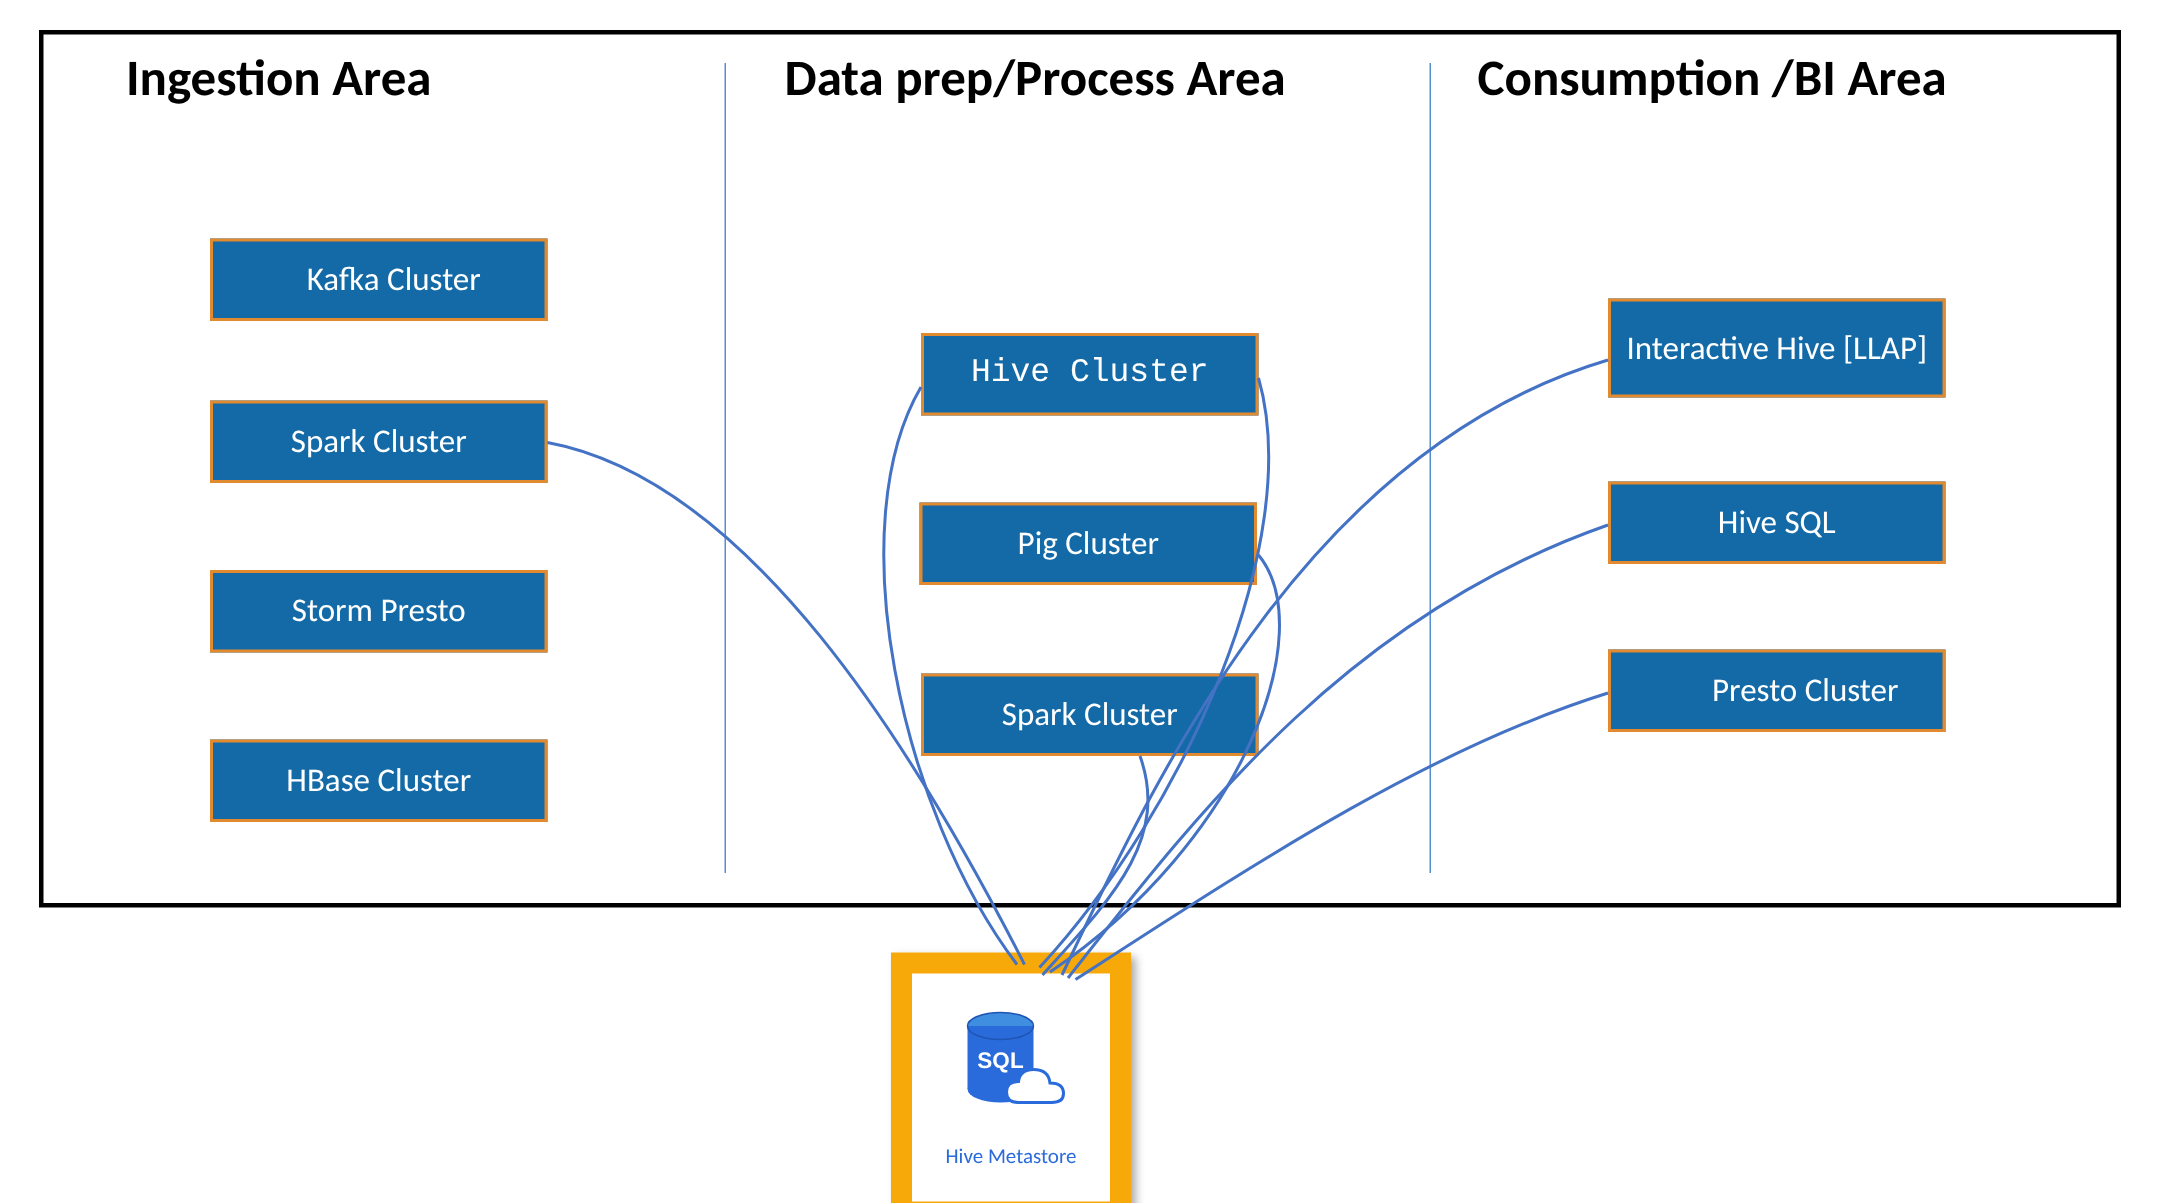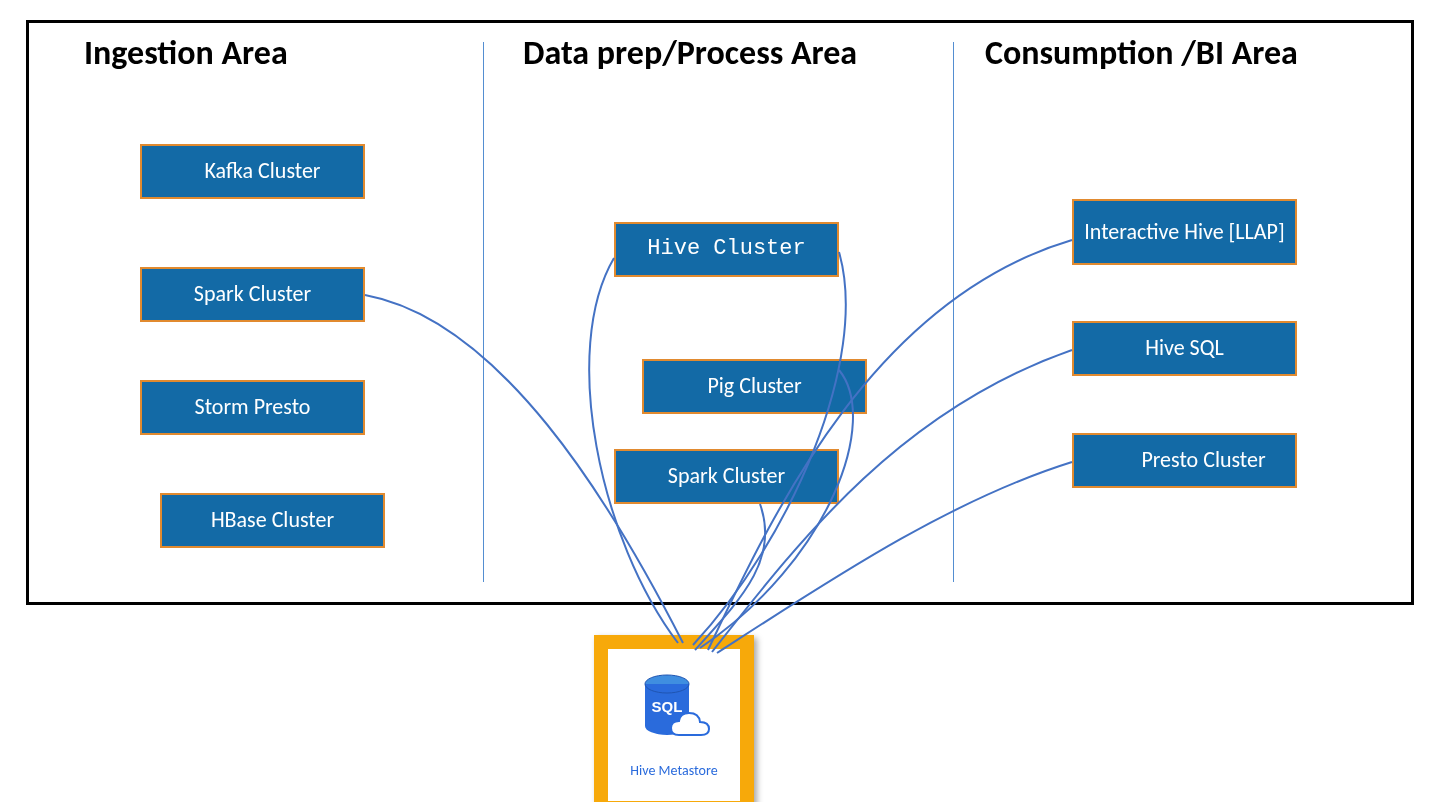--- a/index.html
+++ b/index.html
@@ -84,27 +84,27 @@
 
 <div class="outer-frame"></div>
 
 <div class="col-title" style="left:84px; top:32px;">Ingestion Area</div>
 <div class="col-title" style="left:523px; top:32px;">Data prep/Process Area</div>
 <div class="col-title" style="left:985px; top:32px;">Consumption /BI Area</div>
 
 <div class="divider" style="left:483px;"></div>
 <div class="divider" style="left:953px;"></div>
 
-<div class="box" style="left:140px; top:144px;padding-left:24px;">Kafka Cluster</div>
+<div class="box" style="left:140px; top:159px;padding-left:24px;">Kafka Cluster</div>
 <div class="box" style="left:140px; top:267px;">Spark Cluster</div>
 <div class="box" style="left:140px; top:380px;">Storm Presto</div>
-<div class="box" style="left:140px; top:493px;margin-left:20px;">HBase Cluster</div>
+<div class="box" style="left:140px; top:493px;">HBase Cluster</div>
 
 <div class="box" style="left:614px; top:222px;font-family:Liberation Mono, monospace;">Hive Cluster</div>
-<div class="box" style="left:642px; top:335px;margin-top:24px;">Pig Cluster</div>
+<div class="box" style="left:613px; top:335px;">Pig Cluster</div>
 <div class="box" style="left:614px; top:449px;">Spark Cluster</div>
 
 <div class="box tall" style="left:1072px; top:199px;">Interactive Hive [LLAP]</div>
 <div class="box" style="left:1072px; top:321px;">Hive SQL</div>
 <div class="box" style="left:1072px; top:433px;padding-left:42px;">Presto Cluster</div>
 
 <div class="metastore">
   <svg width="82" height="78" viewBox="0 0 82 78">
 
     <ellipse cx="34" cy="12" rx="22" ry="9" fill="#3f8ee0"></ellipse>

